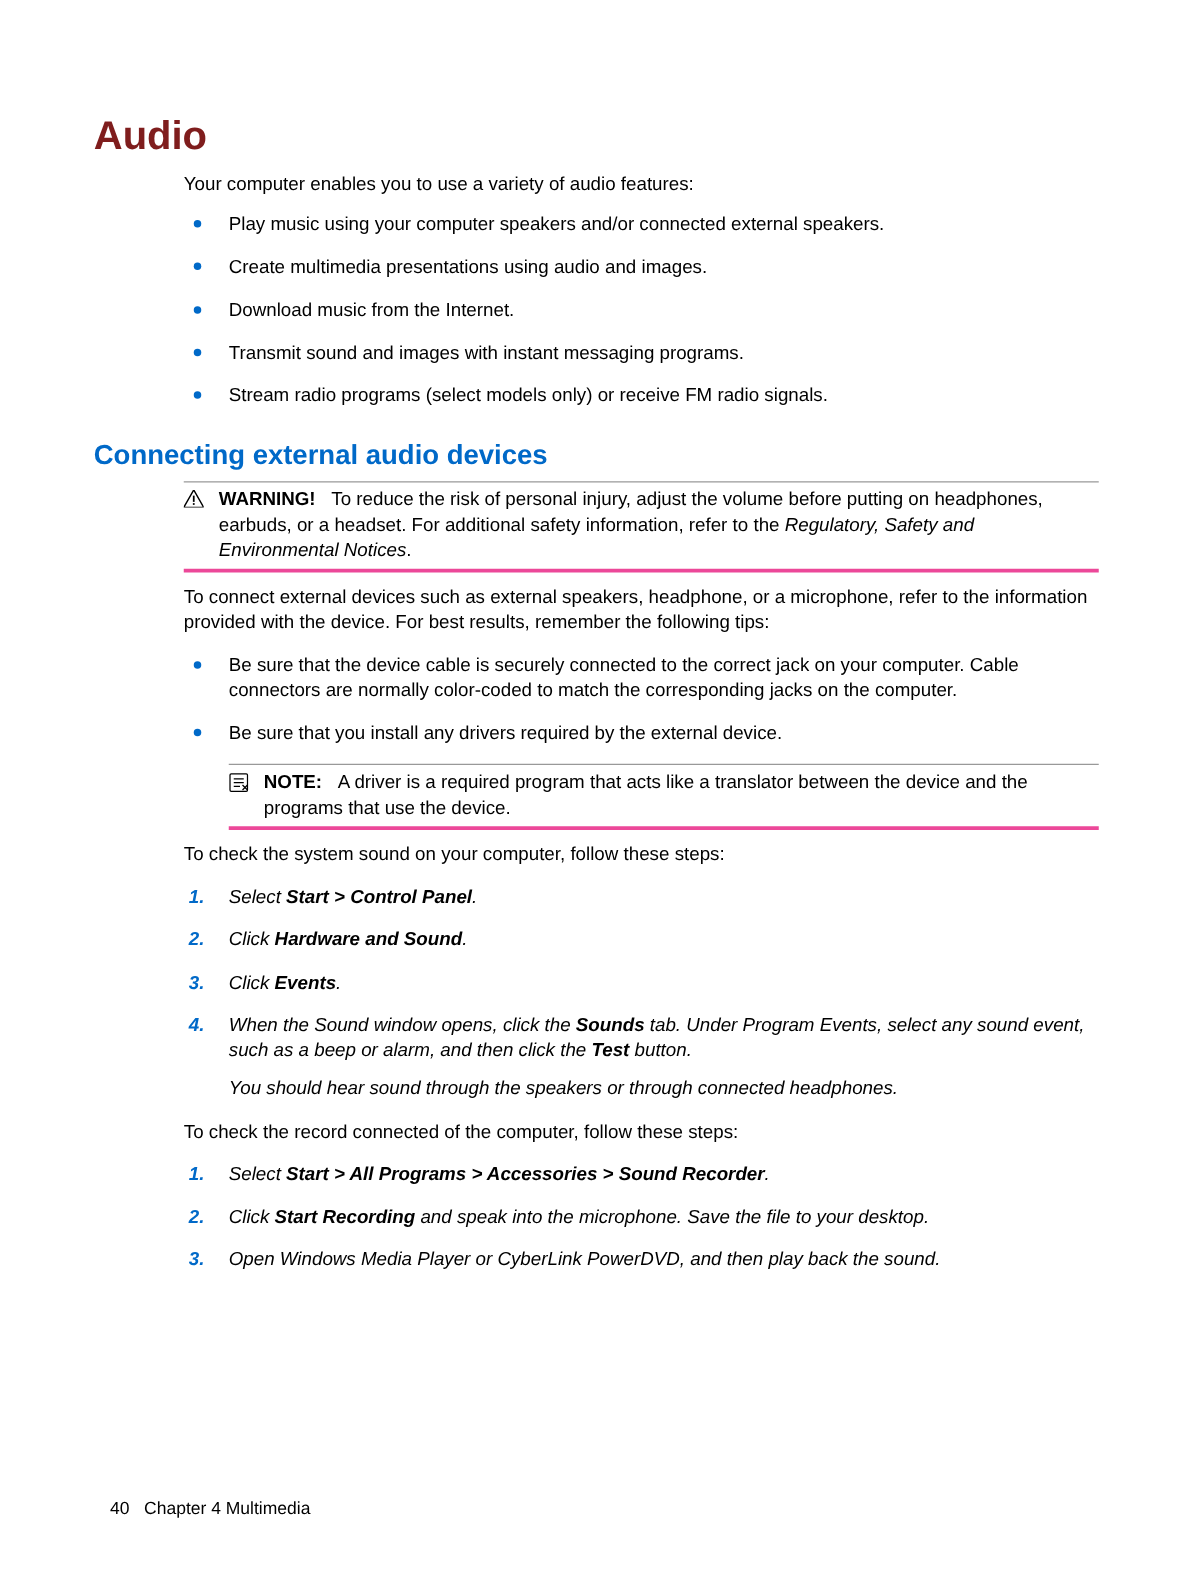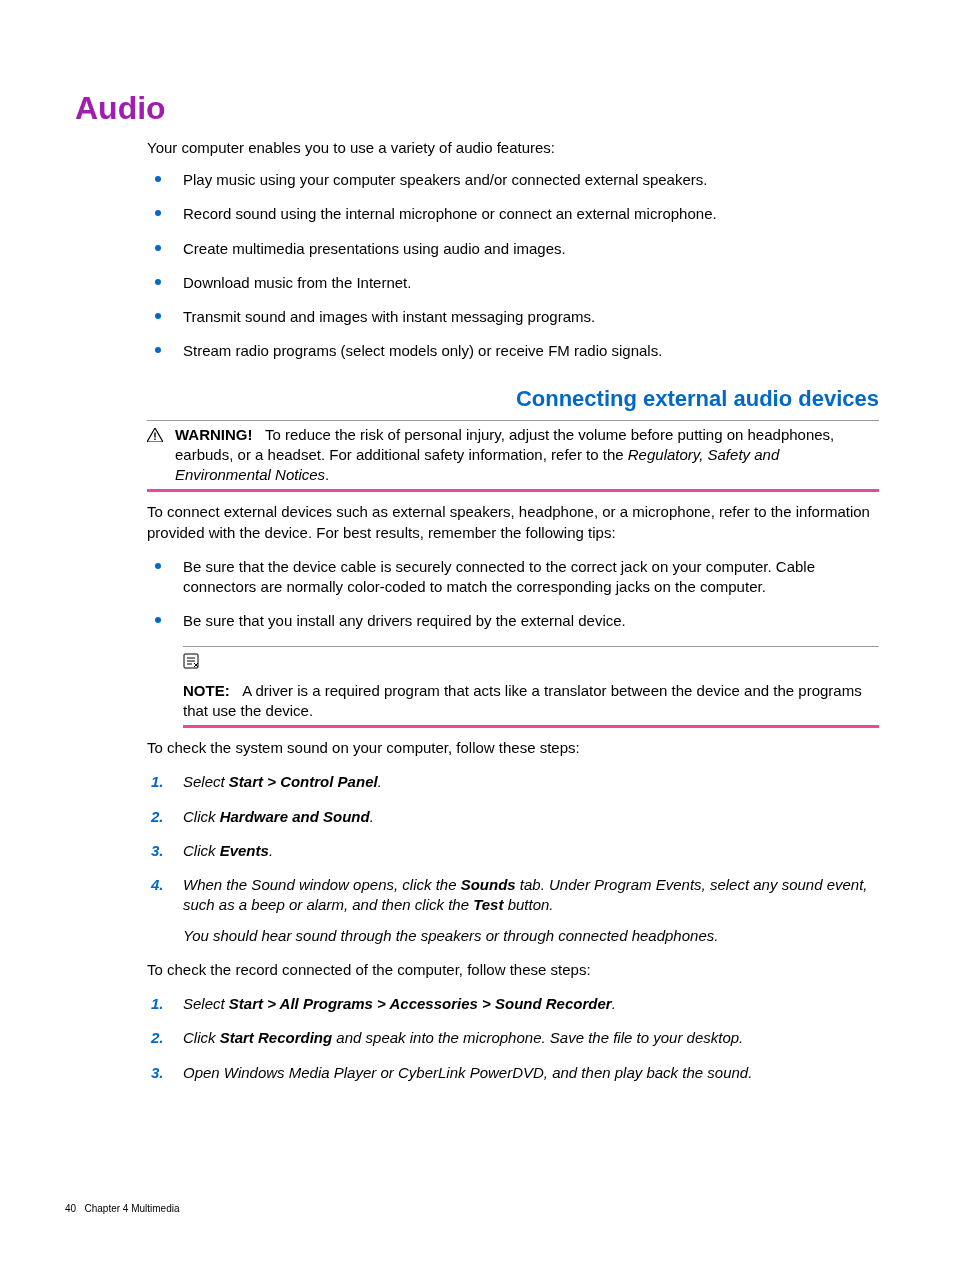--- a/index.html
+++ b/index.html
@@ -13,29 +13,28 @@
   .page {
     width: 954px;
     height: 1270px;
     padding: 90px 75px 40px 75px;
     box-sizing: border-box;
     position: relative;
   }
   h1.audio-heading {
     font-size: 32px;
     font-weight: bold;
-    color: #a21caf;
+    color: #7f1d1d;
     margin: 0 0 12px 0;
   }
   h2.sub-heading {
     font-size: 22px;
     font-weight: bold;
     color: #0069c8;
     margin: 24px 0 8px 0;
-    text-align: right;
   }
   p.intro {
     margin: 10px 0 10px 72px;
   }
   p.body-text {
     margin: 10px 0 10px 72px;
     line-height: 1.35;
   }
   ul.blue-bullets {
     list-style: none;
@@ -92,46 +91,44 @@
     width: 28px;
     flex: 0 0 28px;
     text-align: left;
     padding-top: 2px;
   }
   .callout-body {
     flex: 1;
   }
   .callout.inner {
     margin-left: 108px;
-    flex-direction: column;
   }
   .bold { font-weight: bold; }
   .italic { font-style: italic; }
   .footer {
     position: absolute;
     bottom: 56px;
-    left: 65px;
-    font-size: 10px;
+    left: 88px;
+    font-size: 14px;
   }
   .sub-para {
     margin: 10px 0 0 0;
   }
 </style>
 </head>
 <body>
 
 <div class="page">
 
   <h1 class="audio-heading">Audio</h1>
 
   <p class="intro">Your computer enables you to use a variety of audio features:</p>
 
   <ul class="blue-bullets">
     <li>Play music using your computer speakers and/or connected external speakers.</li>
-    <li>Record sound using the internal microphone or connect an external microphone.</li>
     <li>Create multimedia presentations using audio and images.</li>
     <li>Download music from the Internet.</li>
     <li>Transmit sound and images with instant messaging programs.</li>
     <li>Stream radio programs (select models only) or receive FM radio signals.</li>
   </ul>
 
   <h2 class="sub-heading">Connecting external audio devices</h2>
 
   <div class="callout">
     <div class="callout-icon">

